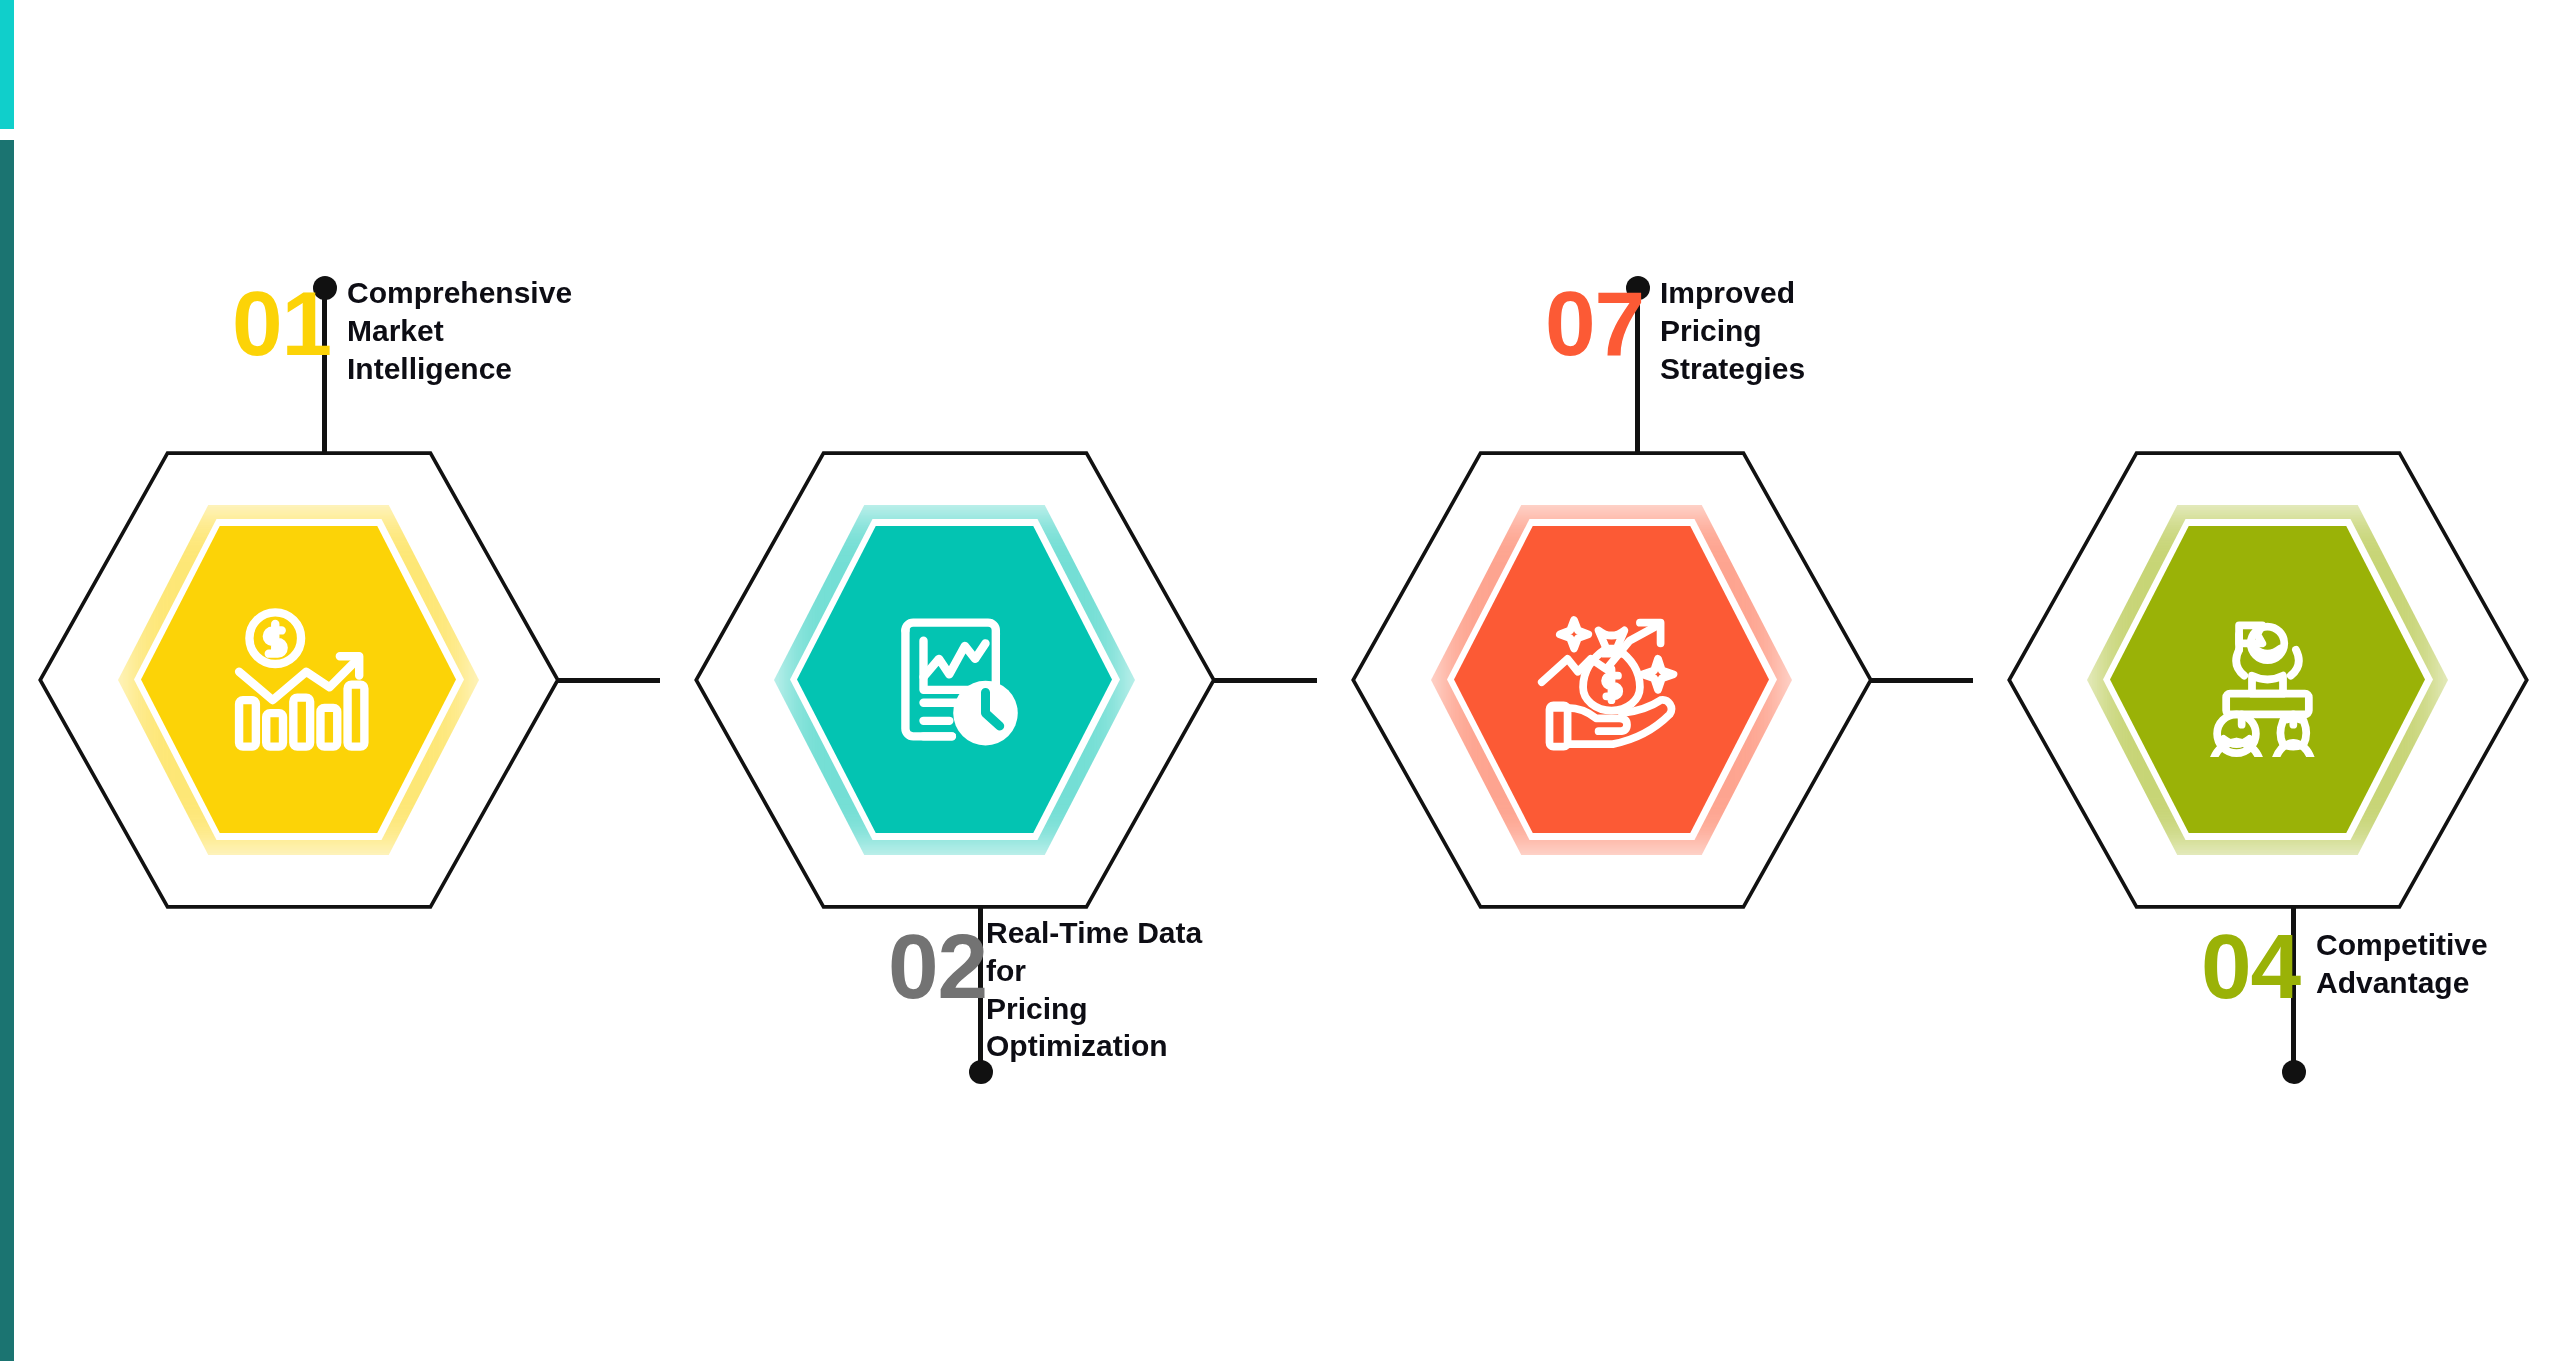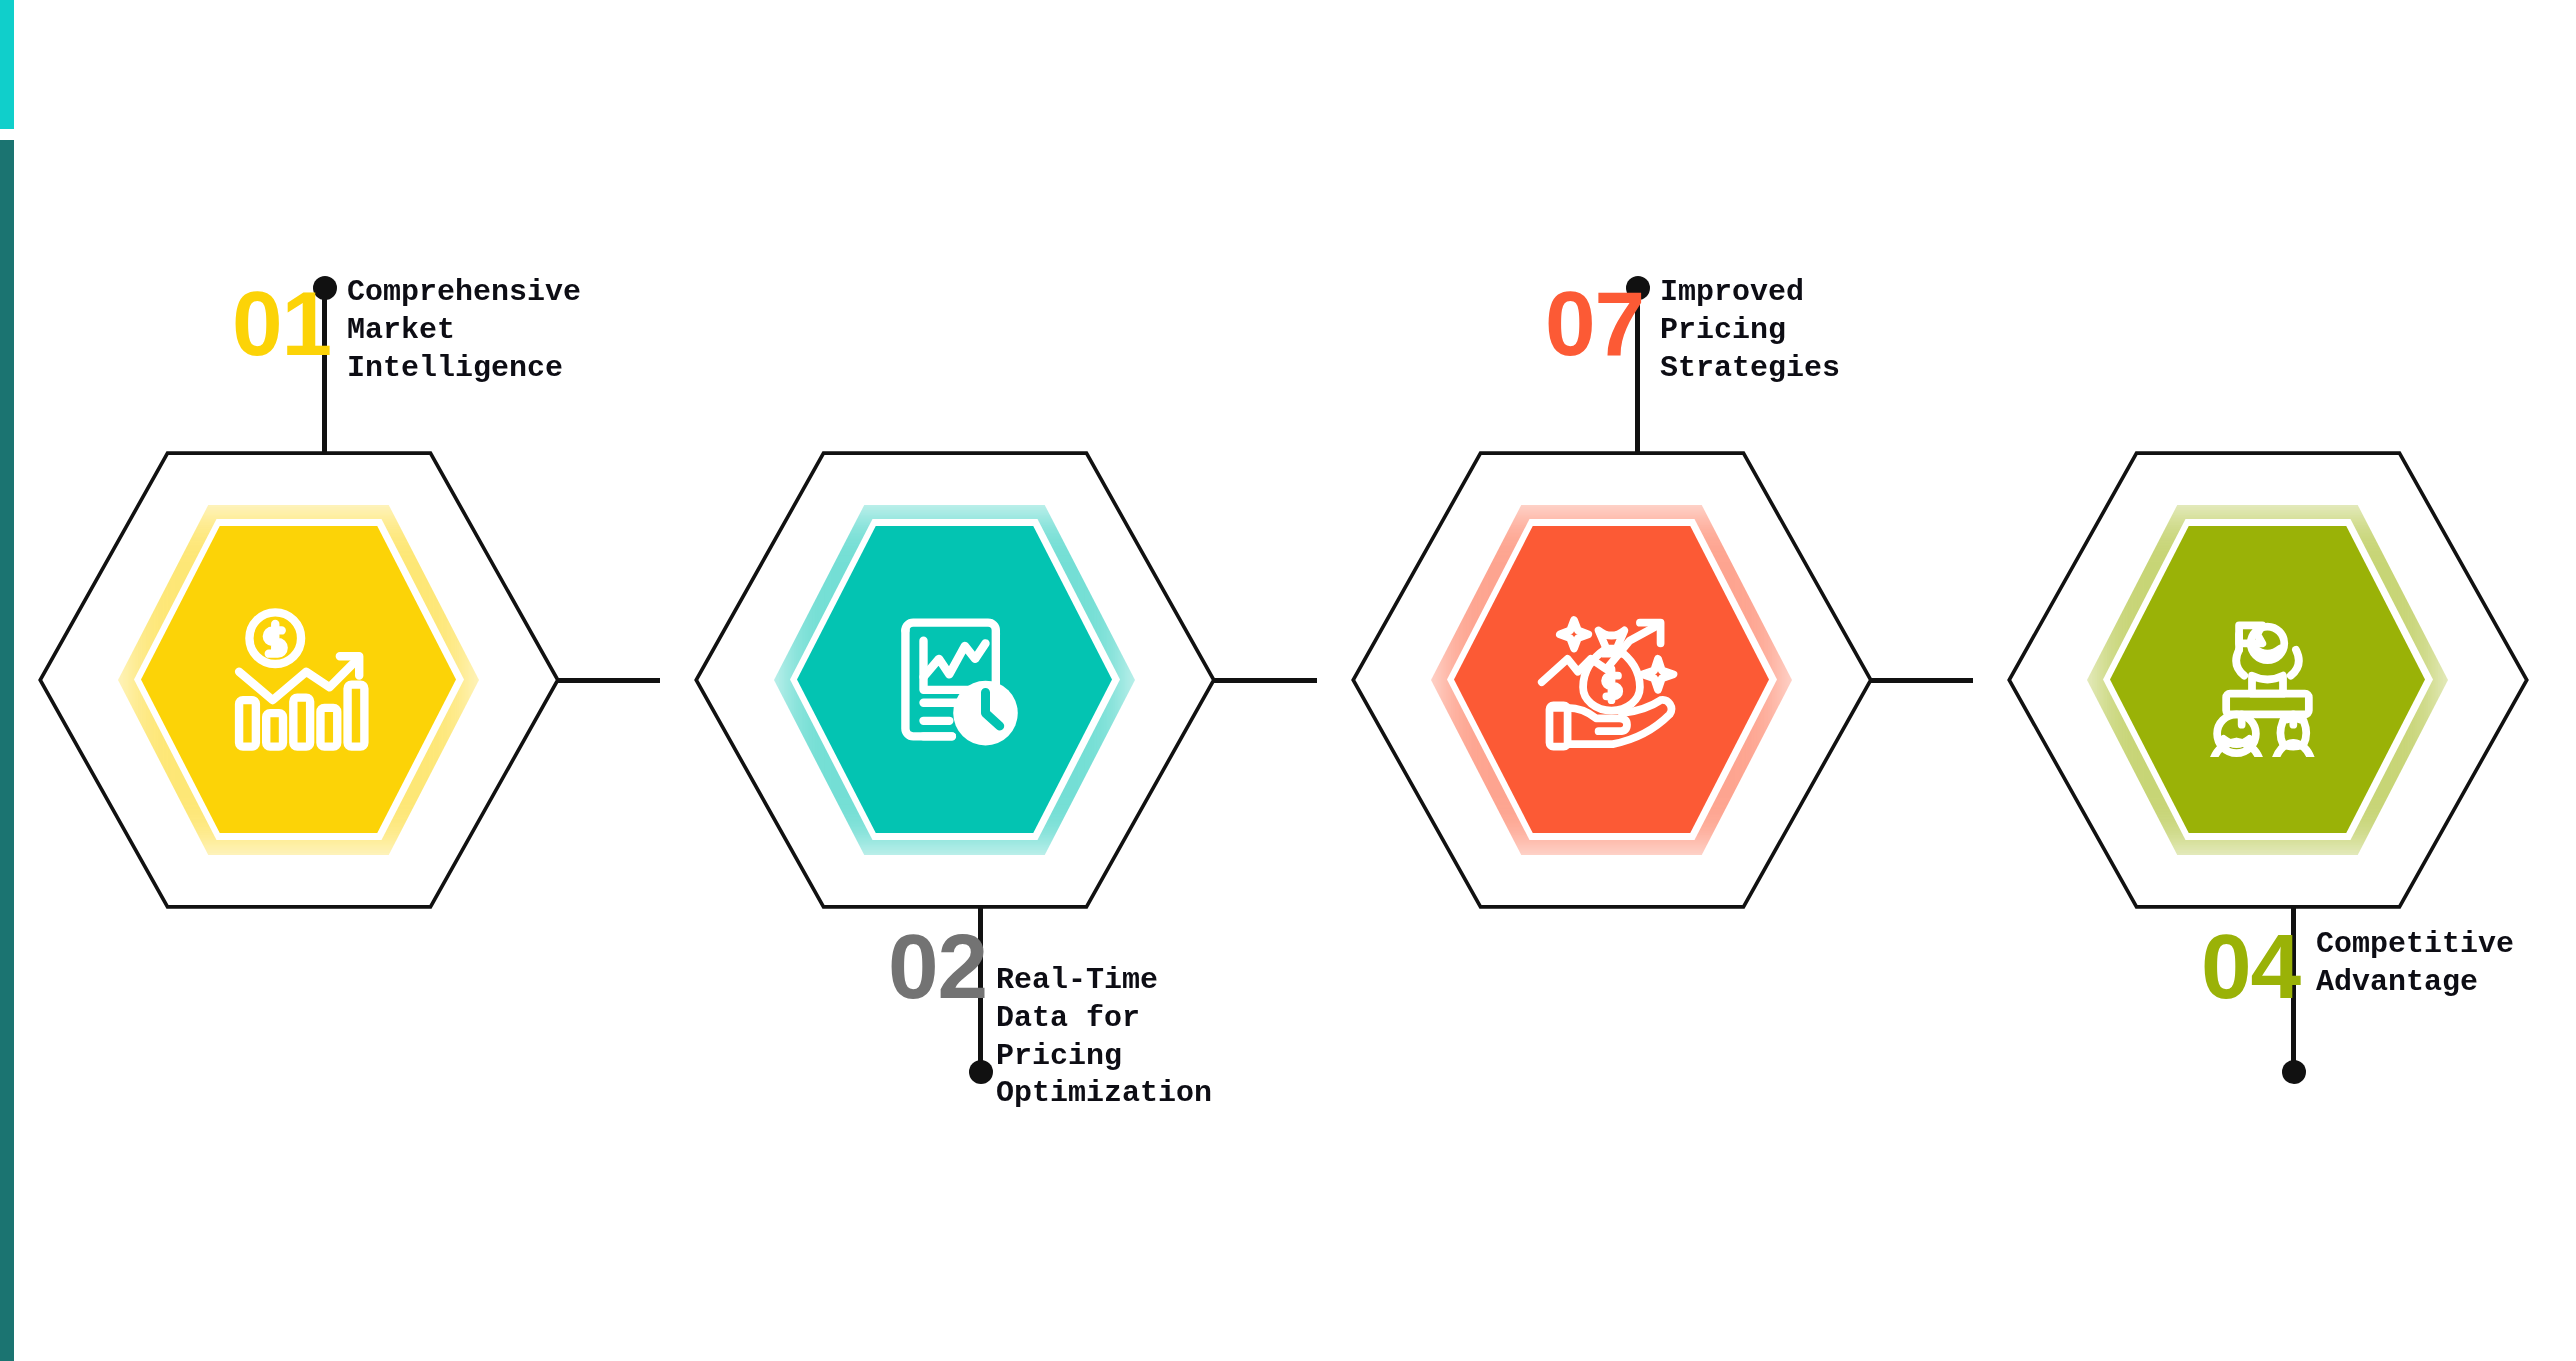--- a/index.html
+++ b/index.html
@@ -97,21 +97,21 @@
     font-family:Liberation Sans, sans-serif;
     white-space:nowrap;
   }
   .title {
     position:absolute;
     font-size:30px;
     font-weight:700;
     line-height:1.26;
     color:#0d0d14;
     white-space:pre-line;
-    font-family:Liberation Mono, monospace;
+    font-family:Liberation Sans, sans-serif;
   }
 </style>
 </head>
 <body>
 
 <div id="canvas">
 
   <div class="accent-bar" id="accent-top"></div>
   <div class="accent-bar" id="accent-bottom"></div>
 
@@ -164,21 +164,21 @@
           <path d="M36 58 L48 44 L56 56 L68 34 L76 44 L84 32"></path>
           <path d="M36 78 h30 M36 92 h20 M36 104 h22"></path>
           <circle cx="84" cy="86" r="25" fill="#ffffff" stroke="none"></circle>
           <path d="M84 70 v16 l11 10" stroke="#03C4B2" stroke-width="7"></path>
         </svg>
       </div>
     </div>
     <div class="leader" style="left:286px; top:459px; height:165px;"></div>
     <div class="leader-dot" style="left:277px; top:612px;"></div>
     <div class="num" style="left:196px; top:473px; color:#737373;">02</div>
-    <div class="title" style="left:304px; top:466px;margin-top:48px;">Real-Time Data for
+    <div class="title" style="left:294px; top:466px;">Real-Time Data for
 Pricing Optimization</div>
   </div>
 
   <div class="connector" style="left:1214px; top:678px; width:103px;"></div>
 
   <div class="hex-group" id="g3" style="left:1349px; top:448px;">
     <div class="hex-outer">
       <svg viewBox="0 0 1020 900" xmlns="http://www.w3.org/2000/svg">
         <polygon points="255,10 765,10 1012,450 765,890 255,890 8,450" fill="none" stroke="#111111" stroke-width="7"></polygon>
       </svg>

